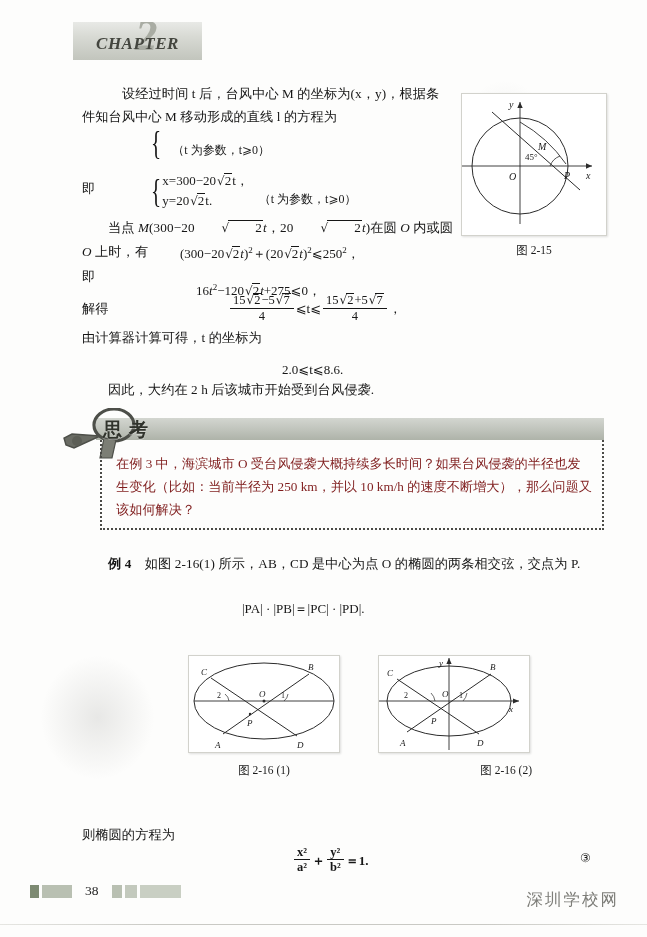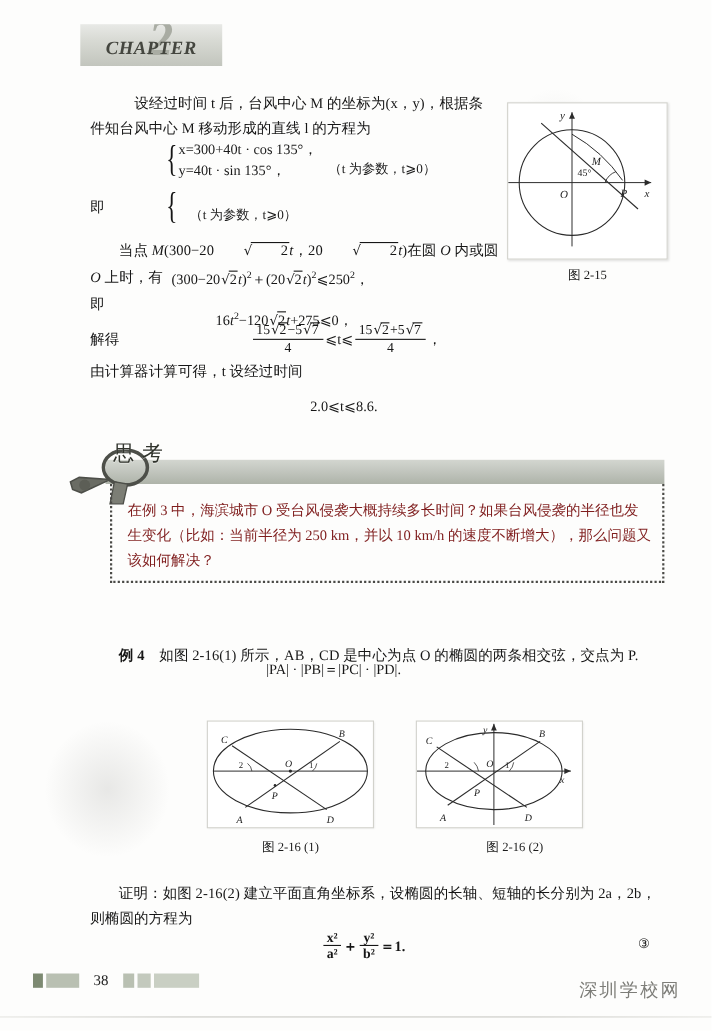--- a/index.html
+++ b/index.html
@@ -159,23 +159,23 @@
     width: 508px; height: 22px;
     background: linear-gradient(180deg,#d3d6d0 0%,#bfc3bb 55%,#aeb3a9 100%);
   }
   .think-icon {
     position: absolute;
     left: 60px; top: 408px;
     width: 95px; height: 52px;
   }
   .think-word {
     position: absolute;
-    left: 103px; top: 399px;
+    left: 103px; top: 417px;
     font-size: 19px;
-    font-weight: 400;
+    font-weight: 700;
     letter-spacing: 7px;
     color: #30332c;
     font-family: "DejaVu Sans", "Liberation Sans", sans-serif;
     z-index: 4;
     text-shadow: 0 1px 0 rgba(255,255,255,0.4);
   }
   .dotbox {
     position: absolute;
     left: 100px; top: 440px;
     width: 504px; height: 90px;
@@ -234,63 +234,70 @@
 
   <div class="para indent" style="left:96px; top:82px; width:360px;">
     <span>设经过时间 t 后，台风中心 M 的坐标为(x，y)，根据条</span>
   </div>
   <div class="para" style="left:82px; top:105px; width:380px;">
     <span>件知台风中心 M 移动形成的直线 l 的方程为</span>
   </div>
 
   <div class="system" style="left:148px; top:126px;">
     <span class="brace">{</span>
-    <span class="syslines">
-      <div>x=300+40t · cos 135°，</div>
-      <div>y=40t · sin 135°，</div>
-    </span>
     <span class="sysnote">（t 为参数，t⩾0）</span>
   </div>
 
   <div class="lbl" style="left:82px; top:180px;">即</div>
   <div class="system" style="left:148px; top:171px;">
     <span class="brace">{</span>
+    <span class="syslines">
+      <div>
+        <span>x=300−20</span><span class="rad"><span class="sym">√</span><span class="arg">2</span></span><span>t，</span>
+      </div>
+      <div>
+        <span>y=20</span><span class="rad"><span class="sym">√</span><span class="arg">2</span></span><span>t.</span>
+      </div>
+    </span>
     <span class="sysnote">（t 为参数，t⩾0）</span>
   </div>
 
   <div class="para indent" style="left:82px; top:216px; width:380px;">
     当点 <i class="v">M</i>(300−20<span class="rad"><span class="sym">√</span><span class="arg">2</span></span><i class="v">t</i>，20<span class="rad"><span class="sym">√</span><span class="arg">2</span></span><i class="v">t</i>)在圆 <i class="v">O</i> 内或圆 <i class="v">O</i> 上时，有
   </div>
 
-  <div class="mathline" style="left:156px; top:245px;">
+  <div class="mathline" style="left:180px; top:245px;">
     (300−20<span class="rad"><span class="sym">√</span><span class="arg">2</span></span><i class="v">t</i>)<sup class="ex">2</sup>＋(20<span class="rad"><span class="sym">√</span><span class="arg">2</span></span><i class="v">t</i>)<sup class="ex">2</sup>⩽250<sup class="ex">2</sup>，
   </div>
 
   <div class="lbl" style="left:82px; top:268px;">即</div>
   <div class="mathline" style="left:196px; top:282px;">
     16<i class="v">t</i><sup class="ex">2</sup>−120<span class="rad"><span class="sym">√</span><span class="arg">2</span></span><i class="v">t</i>+275⩽0，
   </div>
 
   <div class="lbl" style="left:82px; top:300px;">解得</div>
   <div class="mathline" style="left:228px; top:293px;">
     <span class="frac">
       <span class="num">15<span class="rad"><span class="sym">√</span><span class="arg">2</span></span>−5<span class="rad"><span class="sym">√</span><span class="arg">7</span></span></span>
       <span class="den">4</span>
     </span><span>⩽t⩽</span><span class="frac">
       <span class="num">15<span class="rad"><span class="sym">√</span><span class="arg">2</span></span>+5<span class="rad"><span class="sym">√</span><span class="arg">7</span></span></span>
       <span class="den">4</span>
     </span><span>，</span>
   </div>
 
   <div class="para" style="left:82px; top:326px; width:380px;">
-    <span>由计算器计算可得，t 设经过时间</span>
+    <span>由计算器计算可得，t 的坐标为</span>
   </div>
 
   <div class="mathline" style="left:282px; top:352px;margin-top:10px;">2.0⩽t⩽8.6.</div>
 
+  <div class="para indent" style="left:82px; top:378px; width:380px;">
+    <span>因此，大约在 2 h 后该城市开始受到台风侵袭.</span>
+  </div>
 
   <div class="fig" style="left:461px; top:93px; width:146px; height:143px;">
     <svg width="144" height="141" viewBox="0 0 144 141">
 
       <circle cx="58" cy="72" r="48" fill="none" stroke="#2b2b2b" stroke-width="1"></circle>
 
       <line x1="0" y1="72" x2="130" y2="72" stroke="#2b2b2b" stroke-width="0.9"></line>
       <polygon points="130,72 124,69.2 124,74.8" fill="#2b2b2b"></polygon>
 
       <line x1="58" y1="130" x2="58" y2="8" stroke="#2b2b2b" stroke-width="0.9"></line>
@@ -317,21 +324,21 @@
       <ellipse cx="54" cy="17" rx="20" ry="16" fill="none" stroke="#4d4f49" stroke-width="3.2"></ellipse>
       <path d="M 40 28 L 14 40 L 6 37 L 4 30 L 12 26 Z" fill="#6a6c64" stroke="#4d4f49" stroke-width="1.4"></path>
       <path d="M 44 30 L 40 50 L 52 50 L 56 32 Z" fill="#7c7e75" stroke="#4d4f49" stroke-width="1.2"></path>
       <circle cx="17" cy="33" r="5" fill="#5c5e56"></circle>
     </svg>
   </div>
   <div class="think-word">思考</div>
   <div class="dotbox"></div>
   <div class="think-text">在例 3 中，海滨城市 O 受台风侵袭大概持续多长时间？如果台风侵袭的半径也发生变化（比如：当前半径为 250 km，并以 10 km/h 的速度不断增大），那么问题又该如何解决？</div>
 
-  <div class="para" style="left:82px; top:584px; width:524px;">
+  <div class="para" style="left:82px; top:552px; width:524px;">
     <span style="font-weight:700; margin-left:26px;">例 4</span>
     <span style="margin-left:10px;">如图 2-16(1) 所示，AB，CD 是中心为点 O 的椭圆的两条相交弦，交点为 P.</span>
   </div>
   <div class="mathline" style="left:242px; top:600px;">|PA| · |PB|＝|PC| · |PD|.</div>
 
   <div class="fig" style="left:188px; top:655px; width:152px; height:98px;">
     <svg width="150" height="96" viewBox="0 0 150 96">
       <ellipse cx="75" cy="45" rx="70" ry="38" fill="none" stroke="#2b2b2b" stroke-width="1"></ellipse>
 
       <line x1="5" y1="45" x2="145" y2="45" stroke="#2b2b2b" stroke-width="0.9"></line>
@@ -376,25 +383,22 @@
       <text x="63" y="41" font-size="9" font-style="italic" fill="#1b1b1b">O</text>
       <text x="52" y="68" font-size="9" font-style="italic" fill="#1b1b1b">P</text>
       <text x="25" y="42" font-size="8" fill="#1b1b1b">2</text>
       <text x="80" y="42" font-size="8" fill="#1b1b1b">1</text>
       <text x="130" y="56" font-size="9" font-style="italic" fill="#1b1b1b">x</text>
       <text x="60" y="10" font-size="9" font-style="italic" fill="#1b1b1b">y</text>
       <path d="M 56 45 A 14 14 0 0 0 52 37" fill="none" stroke="#2b2b2b" stroke-width="0.7"></path>
       <path d="M 84 45 A 14 14 0 0 0 88 37" fill="none" stroke="#2b2b2b" stroke-width="0.7"></path>
     </svg>
   </div>
-  <div class="figcap" style="left:392px; top:763px; width:152px;">图 2-16 (2)</div>
-
-  <div class="para" style="left:82px; top:800px; width:524px; text-indent:26px;">
-    <span>证明：如图 2-16(2) 建立平面直角坐标系，设椭圆的长轴、短轴的长分别为 2a，2b，</span>
-  </div>
+  <div class="figcap" style="left:380px; top:763px; width:152px;text-align:right;">图 2-16 (2)</div>
+
   <div class="para" style="left:82px; top:823px; width:524px;">
     <span>则椭圆的方程为</span>
   </div>
 
   <div class="mathline" style="left:292px; top:845px;font-weight:bold;">
     <span class="frac">
       <span class="num">x²</span>
       <span class="den">a²</span>
     </span>＋<span class="frac">
       <span class="num">y²</span>

